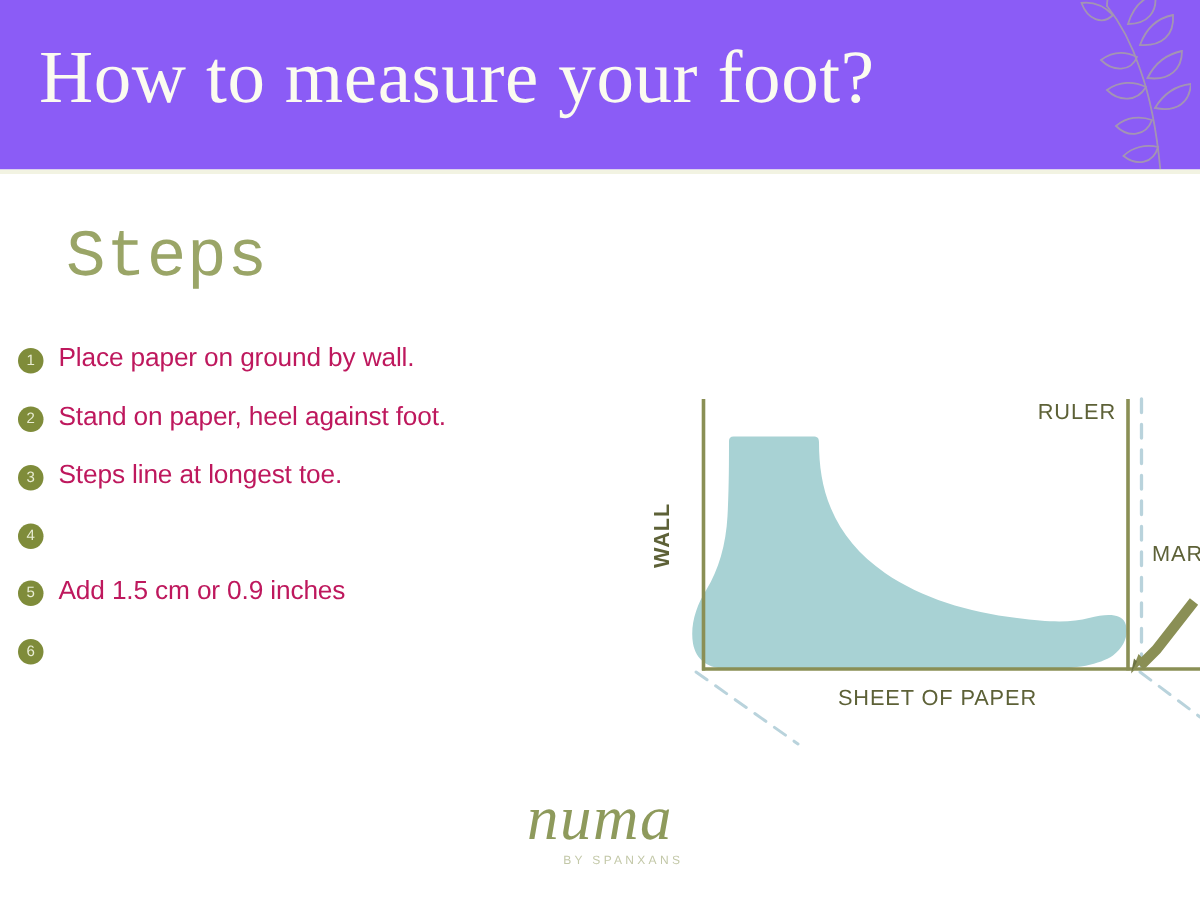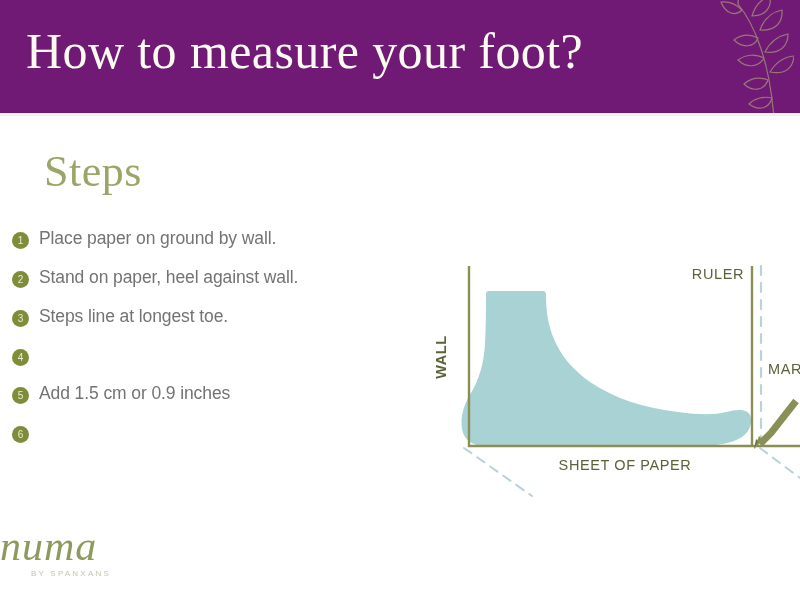--- a/index.html
+++ b/index.html
@@ -9,21 +9,21 @@
     font-family:"Liberation Sans", sans-serif;
     overflow:hidden;
     position:relative;
   }
 
   
   .header {
     position:absolute;
     left:0; top:0;
     width:800px; height:113px;
-    background:#701a75;
+    background:#8b5cf6;
     overflow:hidden;
   }
   .header-title {
     position:absolute;
     left:26px; top:23px;
     font-family:"Liberation Serif", serif;
     font-size:50px;
     font-weight:400;
     letter-spacing:0.4px;
     color:#fbfbf0;
@@ -40,21 +40,21 @@
     position:absolute;
     left:0; top:113px;
     width:800px; height:3px;
     background:#f2f3e2;
   }
 
   
   .steps-heading {
     position:absolute;
     left:44px; top:148px;
-    font-family:Liberation Serif, serif;
+    font-family:Liberation Mono, monospace;
     font-size:44px;
     font-weight:400;
     color:#9aa567;
     letter-spacing:0.5px;
     line-height:1.1;
   }
 
   .steps-list {
     position:absolute;
     left:12px; top:228px;
@@ -76,38 +76,38 @@
     line-height:17px;
     text-align:center;
     margin-top:4px;
     margin-right:10px;
     font-family:"Liberation Sans", sans-serif;
   }
   .step-text {
     flex:1 1 auto;
     font-size:17.5px;
     line-height:1.25;
-    color:#737373;
+    color:#be185d;
     font-weight:500;
     letter-spacing:-0.1px;
   }
 
   
   .diagram {
     position:absolute;
     left:430px; top:252px;
     width:370px; height:250px;
   }
 
   
   .logo-wrap {
     position:absolute;
     left:0; top:524px;
     width:800px;
-    text-align:left;
+    text-align:center;
   }
   .logo-name {
     font-family:"Liberation Serif", serif;
     font-style:italic;
     font-size:42px;
     color:#8e9a5c;
     letter-spacing:1px;
     line-height:1.05;
   }
   .logo-sub {
@@ -145,21 +145,21 @@
 
 <div class="steps-list">
 
   <div class="step-item">
     <div class="step-num">1</div>
     <div class="step-text">Place paper on ground by wall.</div>
   </div>
 
   <div class="step-item">
     <div class="step-num">2</div>
-    <div class="step-text">Stand on paper, heel against wall.</div>
+    <div class="step-text">Stand on paper, heel against foot.</div>
   </div>
 
   <div class="step-item">
     <div class="step-num">3</div>
     <div class="step-text">Steps line at longest toe.</div>
   </div>
 
   <div class="step-item">
     <div class="step-num">4</div>
   </div>

